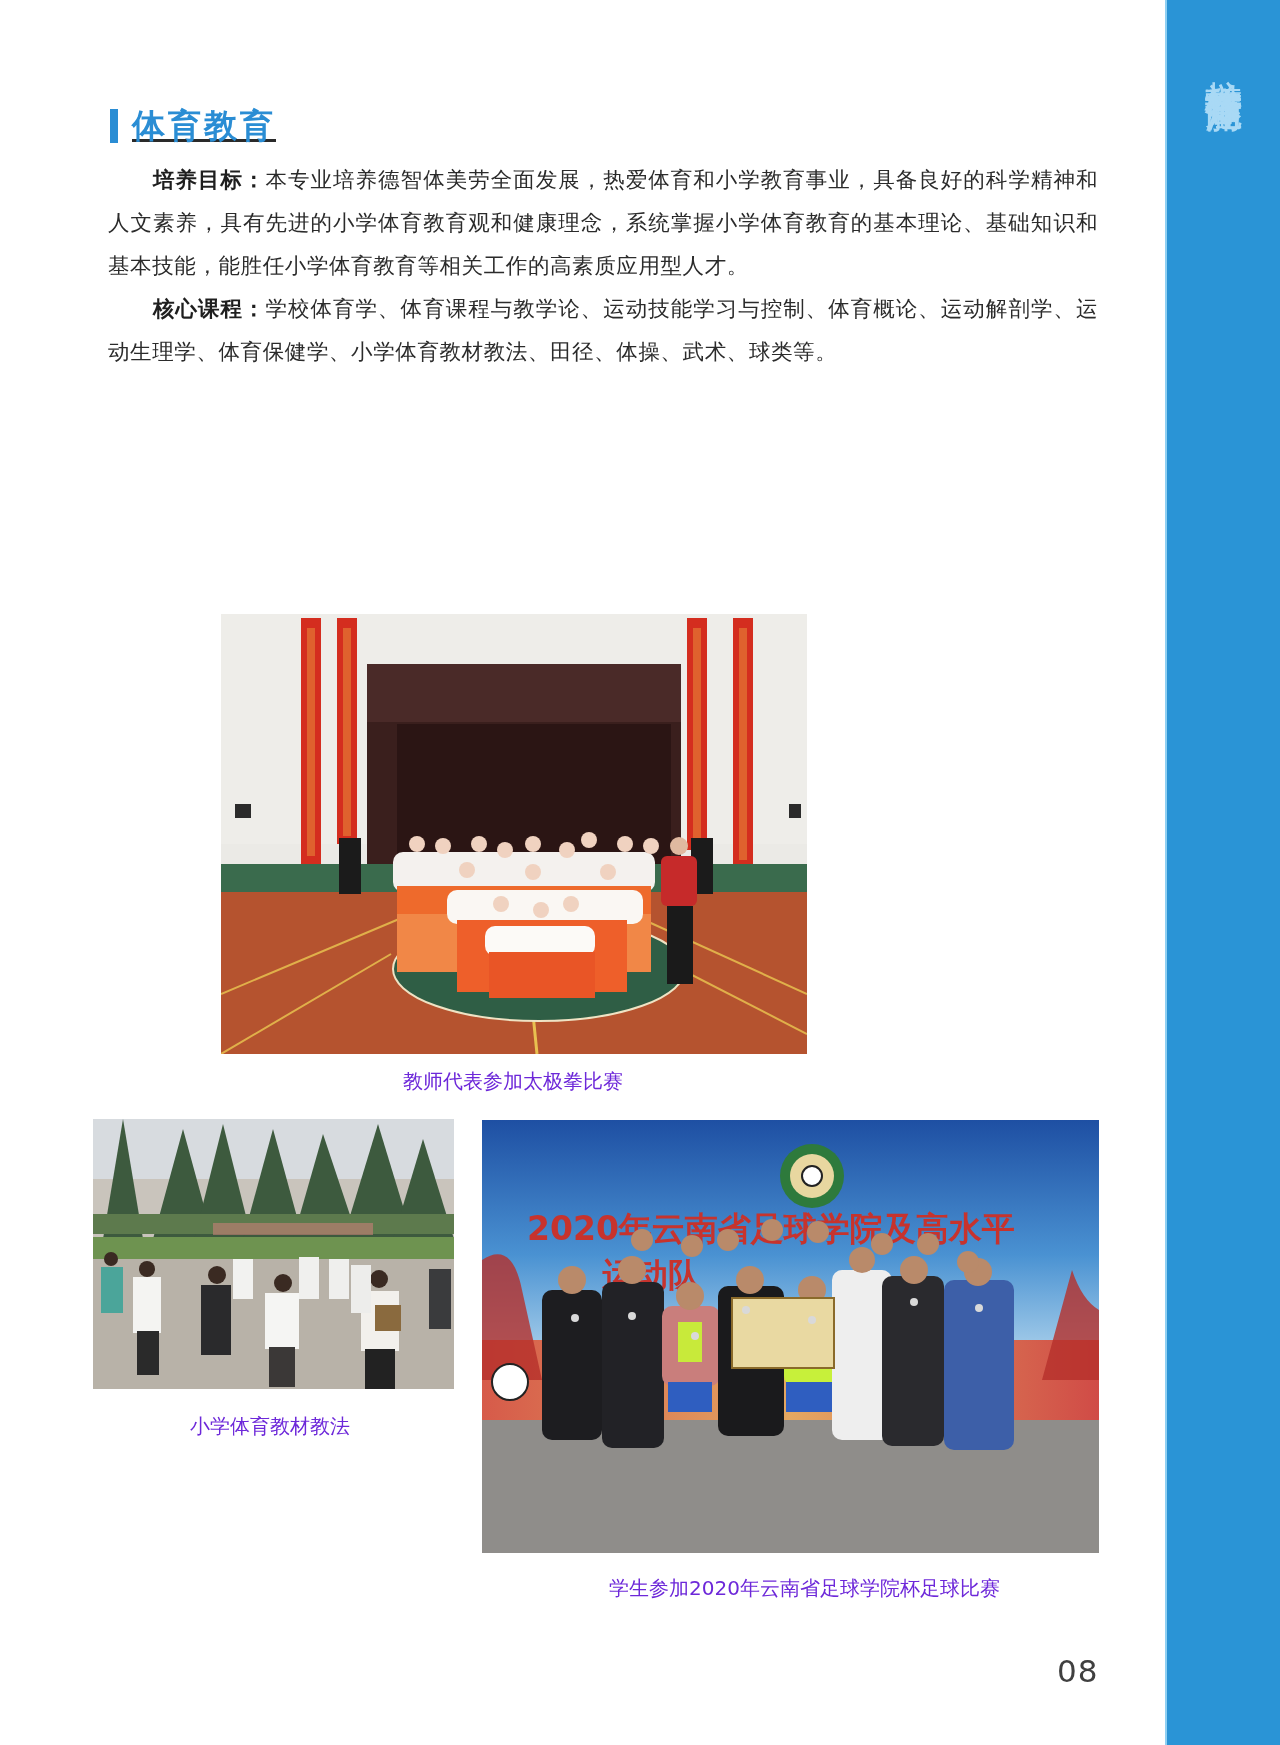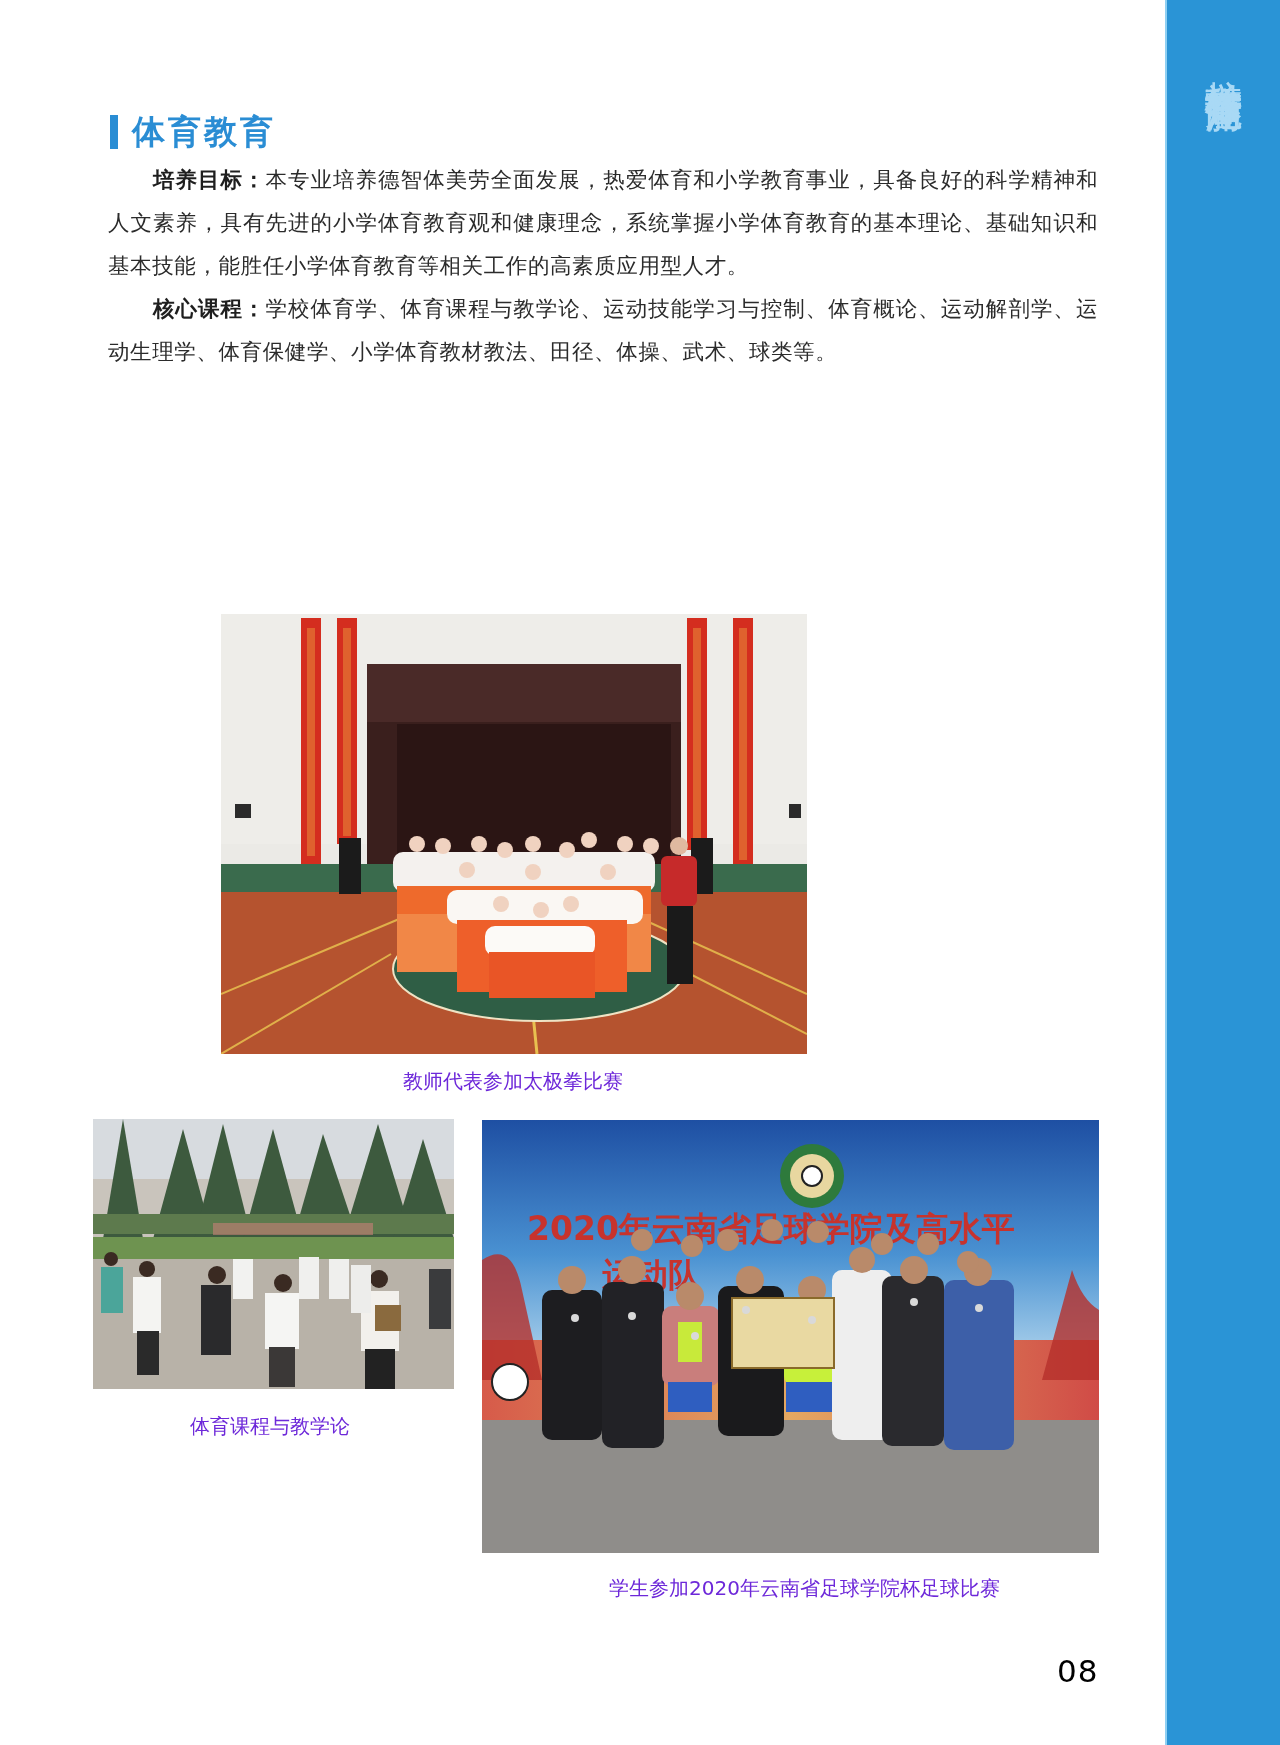--- a/index.html
+++ b/index.html
@@ -14,34 +14,34 @@
   }
   .sidebar-title {
     position: absolute; left: 50%; top: 68px; transform: translateX(-50%);
     writing-mode: vertical-rl; text-orientation: upright;
     font-size: 38px; font-weight: 300; letter-spacing: -2px; line-height: 1;
     color: #a9d9f5;
     font-family: "DejaVu Sans", sans-serif;
   }
 
   
-  .heading { position: absolute; left: 110px; top: 111px; height: 42px; display: flex; align-items: center; }
+  .heading { position: absolute; left: 110px; top: 105px; height: 42px; display: flex; align-items: center; text-decoration: underline; }
   .heading-bar { width: 8px; height: 34px; background: #2a8dd4; margin-right: 14px; }
   .heading-text { font-size: 33px; font-weight: bold; color: #2a8dd4; letter-spacing: 3px; line-height: 42px; }
 
   
   .content { position: absolute; left: 108px; top: 158px; width: 990px; }
   .para { font-size: 21.5px; line-height: 43px; text-indent: 45px; color: #2b2b2b; text-align: justify; letter-spacing: 0.6px; }
   .para .label { font-weight: bold; color: #1e1e1e; }
 
   
   .photo { position: absolute; overflow: hidden; }
   .caption { position: absolute; font-size: 20px; color: #6d28d9; text-align: center; white-space: nowrap; }
 
-  .page-number { position: absolute; left: 1057px; top: 1653px; font-size: 31px; color: #000000; letter-spacing: 1px; }
+  .page-number { position: absolute; left: 1057px; top: 1653px; font-size: 31px; color: #404040; letter-spacing: 1px; }
 </style>
 </head>
 <body>
 
 <div class="sidebar">
   <div class="sidebar-title">丽江师范高等专科学校</div>
 </div>
 
 <div class="heading">
   <div class="heading-bar"></div>
@@ -165,21 +165,21 @@
       <rect x="8" y="148" width="22" height="46" fill="#4ba59a"></rect>
         <circle cx="18" cy="140" r="7" fill="#3a2a22"></circle>
       <rect x="140" y="140" width="20" height="40" fill="#f2f2f0"></rect>
         <rect x="206" y="138" width="20" height="42" fill="#f0f0ee"></rect>
       <rect x="236" y="140" width="20" height="40" fill="#efefed"></rect>
         <rect x="258" y="146" width="20" height="48" fill="#ededeb"></rect>
       <rect x="336" y="150" width="22" height="60" fill="#3a3b3d"></rect>
     </g>
   </svg>
 </div>
-<div class="caption" style="left:180px; top:1413px; width:180px;">体育课程与教学论</div>
+<div class="caption" style="left:180px; top:1413px; width:180px;">小学体育教材教法</div>
 
 <div class="photo" style="left:482px; top:1120px; width:617px; height:433px;">
   <svg width="617" height="433" viewBox="0 0 617 433" xmlns="http://www.w3.org/2000/svg">
     <defs>
       <linearGradient id="sky" x1="0" y1="0" x2="0" y2="1">
         <stop offset="0" stop-color="#1e4fa3"></stop>
         <stop offset="0.45" stop-color="#4a92d2"></stop>
         <stop offset="0.75" stop-color="#9fc9e8"></stop>
       </linearGradient>
       <linearGradient id="base" x1="0" y1="0" x2="1" y2="0">

